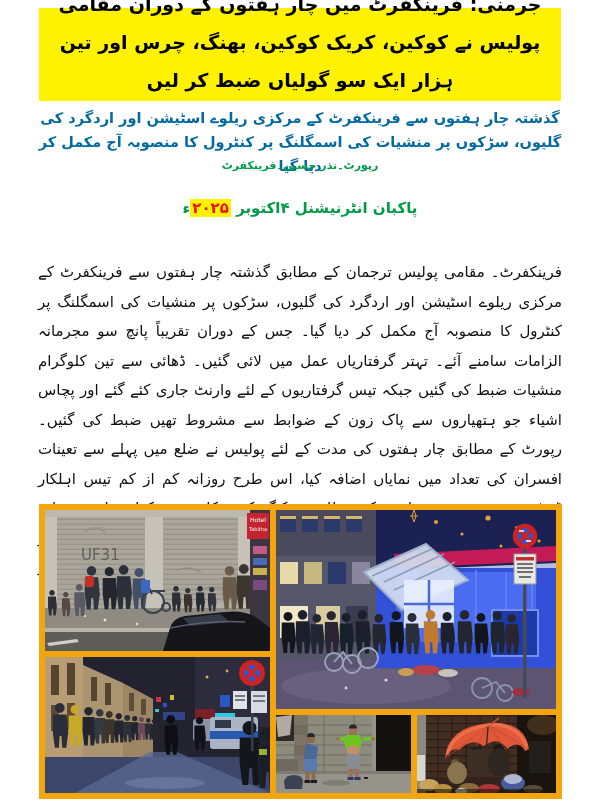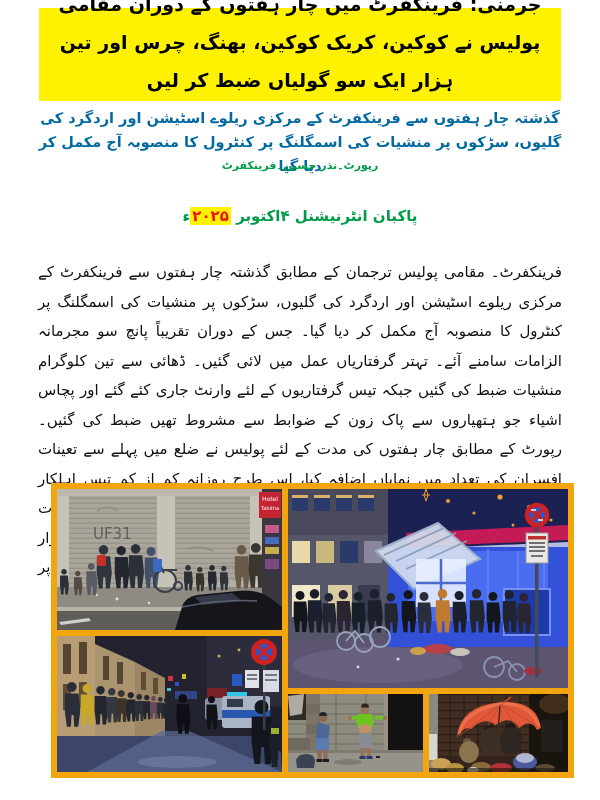--- a/index.html
+++ b/index.html
@@ -7,26 +7,26 @@
         font-family:"DejaVu Sans",sans-serif;}
   .abs{position:absolute;}
   .headline{left:39px;top:8px;width:522px;height:93px;background:#FFF200;
             display:flex;align-items:flex-end;justify-content:center;text-align:center;
             direction:rtl;font-weight:bold;font-size:19px;line-height:38px;color:#000;
             padding:2px 12px;box-sizing:border-box;}
   .subhead{left:38px;top:106px;width:524px;text-align:center;direction:rtl;
            color:#0369a1;font-weight:bold;font-size:14.5px;line-height:24px;}
   .byline{left:38px;top:159px;width:524px;text-align:center;direction:rtl;
           color:#009B48;font-weight:bold;font-size:11px;}
-  .dateline{left:38px;top:207px;width:524px;text-align:center;direction:rtl;
+  .dateline{left:38px;top:199px;width:524px;text-align:center;direction:rtl;
             color:#009B48;font-weight:bold;font-size:15px;}
   .dateline .yr{background:#FFF200;color:#EE1111;padding:0 2px;}
   .bodytext{left:38px;top:258px;width:524px;direction:rtl;text-align:justify;
             text-align-last:center;font-size:15px;line-height:29.5px;color:#101010;}
-  .collage{left:39px;top:483px;width:523px;height:295px;background:#F2A50C;margin-left:12px;}
+  .collage{left:39px;top:504px;width:523px;height:295px;background:#F2A50C;}
   .ph{position:absolute;overflow:hidden;background:#333;}
   .ph svg{display:block;width:100%;height:100%;}
   .ph1{left:6px;top:6px;width:225px;height:141px;}
   .ph2{left:237px;top:6px;width:280px;height:199px;}
   .ph3{left:6px;top:153px;width:225px;height:136px;}
   .ph4{left:237px;top:211px;width:135px;height:78px;}
   .ph5{left:378px;top:211px;width:139px;height:78px;}
 </style>
 </head>
 <body>

